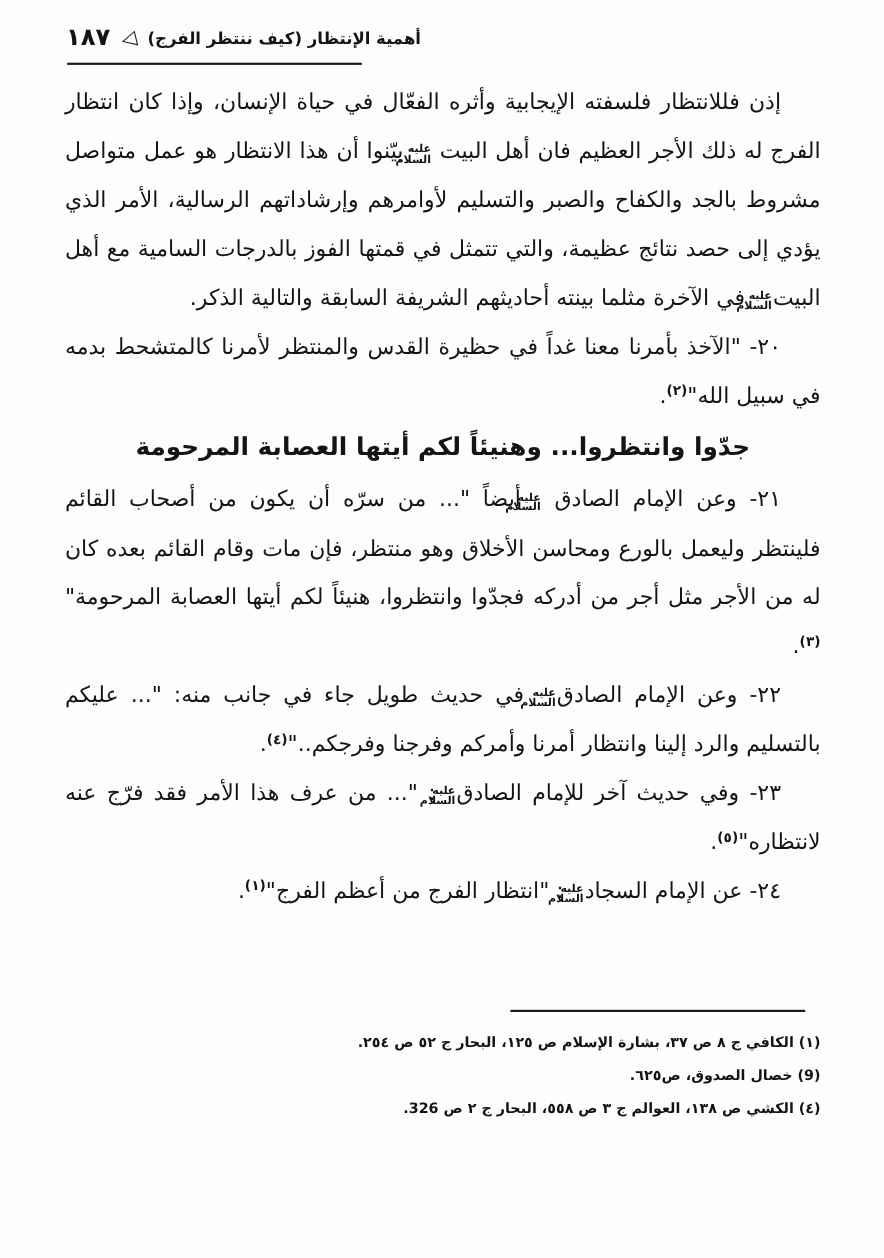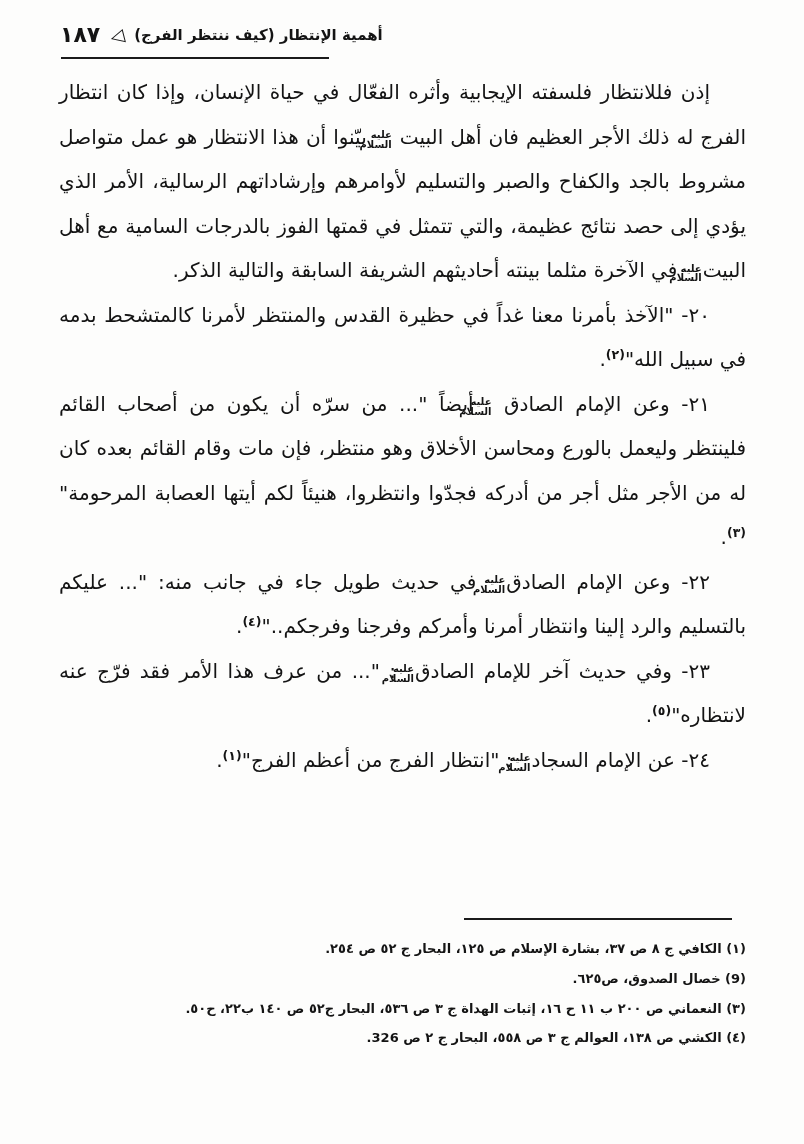--- a/index.html
+++ b/index.html
@@ -51,29 +51,29 @@
   <div class="header">
     <span class="title">أهمية الإنتظار (كيف ننتظر الفرج)</span>
     <span class="arrow">◁</span>
     <span class="pagenum">١٨٧</span>
   </div>
   <div class="header-rule"></div>
 
   <div class="bodytext">
       <p class="body">إذن فللانتظار فلسفته الإيجابية وأثره الفعّال في حياة الإنسان، وإذا كان انتظار الفرج له ذلك الأجر العظيم فان أهل البيت <span class="hon">عليه السلام</span> بيّنوا أن هذا الانتظار هو عمل متواصل مشروط بالجد والكفاح والصبر والتسليم لأوامرهم وإرشاداتهم الرسالية، الأمر الذي يؤدي إلى حصد نتائج عظيمة، والتي تتمثل في قمتها الفوز بالدرجات السامية مع أهل البيت<span class="hon">عليه السلام</span> في الآخرة مثلما بينته أحاديثهم الشريفة السابقة والتالية الذكر.</p>
       <p class="body">٢٠- "الآخذ بأمرنا معنا غداً في حظيرة القدس والمنتظر لأمرنا كالمتشحط بدمه في سبيل الله"<sup class="fn">(٢)</sup>.</p>
+      <p class="heading">جدّوا وانتظروا... وهنيئاً لكم أيتها العصابة المرحومة</p>
       <p class="body">٢١- وعن الإمام الصادق <span class="hon">عليه السلام</span>أيضاً "... من سرّه أن يكون من أصحاب القائم فلينتظر وليعمل بالورع ومحاسن الأخلاق وهو منتظر، فإن مات وقام القائم بعده كان له من الأجر مثل أجر من أدركه فجدّوا وانتظروا، هنيئاً لكم أيتها العصابة المرحومة"<sup class="fn">(٣)</sup>.</p>
       <p class="body">٢٢- وعن الإمام الصادق<span class="hon">عليه السلام</span> في حديث طويل جاء في جانب منه: "... عليكم بالتسليم والرد إلينا وانتظار أمرنا وأمركم وفرجنا وفرجكم.."<sup class="fn">(٤)</sup>.</p>
       <p class="body">٢٣- وفي حديث آخر للإمام الصادق<span class="hon">عليه السلام</span>: "... من عرف هذا الأمر فقد فرّج عنه لانتظاره"<sup class="fn">(٥)</sup>.</p>
       <p class="body">٢٤- عن الإمام السجاد<span class="hon">عليه السلام</span>: "انتظار الفرج من أعظم الفرج"<sup class="fn">(١)</sup>.</p>
     </div>
 
   <div class="footnotes">
     <div class="fn-sep"></div>
     <div class="fn-list">
         <div class="fn-item">(١) الكافي ج ٨ ص ٣٧، بشارة الإسلام ص ١٢٥، البحار ج ٥٢ ص ٢٥٤.</div>
         <div class="fn-item">(9) خصال الصدوق، ص٦٢٥.</div>
-        <div class="fn-item">(٣) النعماني ص ٢٠٠ ب ١١ ح ١٦، إثبات الهداة ج ٣ ص ٥٣٦، البحار ج٥٢ ص ١٤٠ ب٢٢، ح٥٠.</div>
         <div class="fn-item">(٤) الكشي ص ١٣٨، العوالم ج ٣ ص ٥٥٨، البحار ج ٢ ص 326.</div>
       </div>
   </div>
 
 </div>
 
 </body></html>

